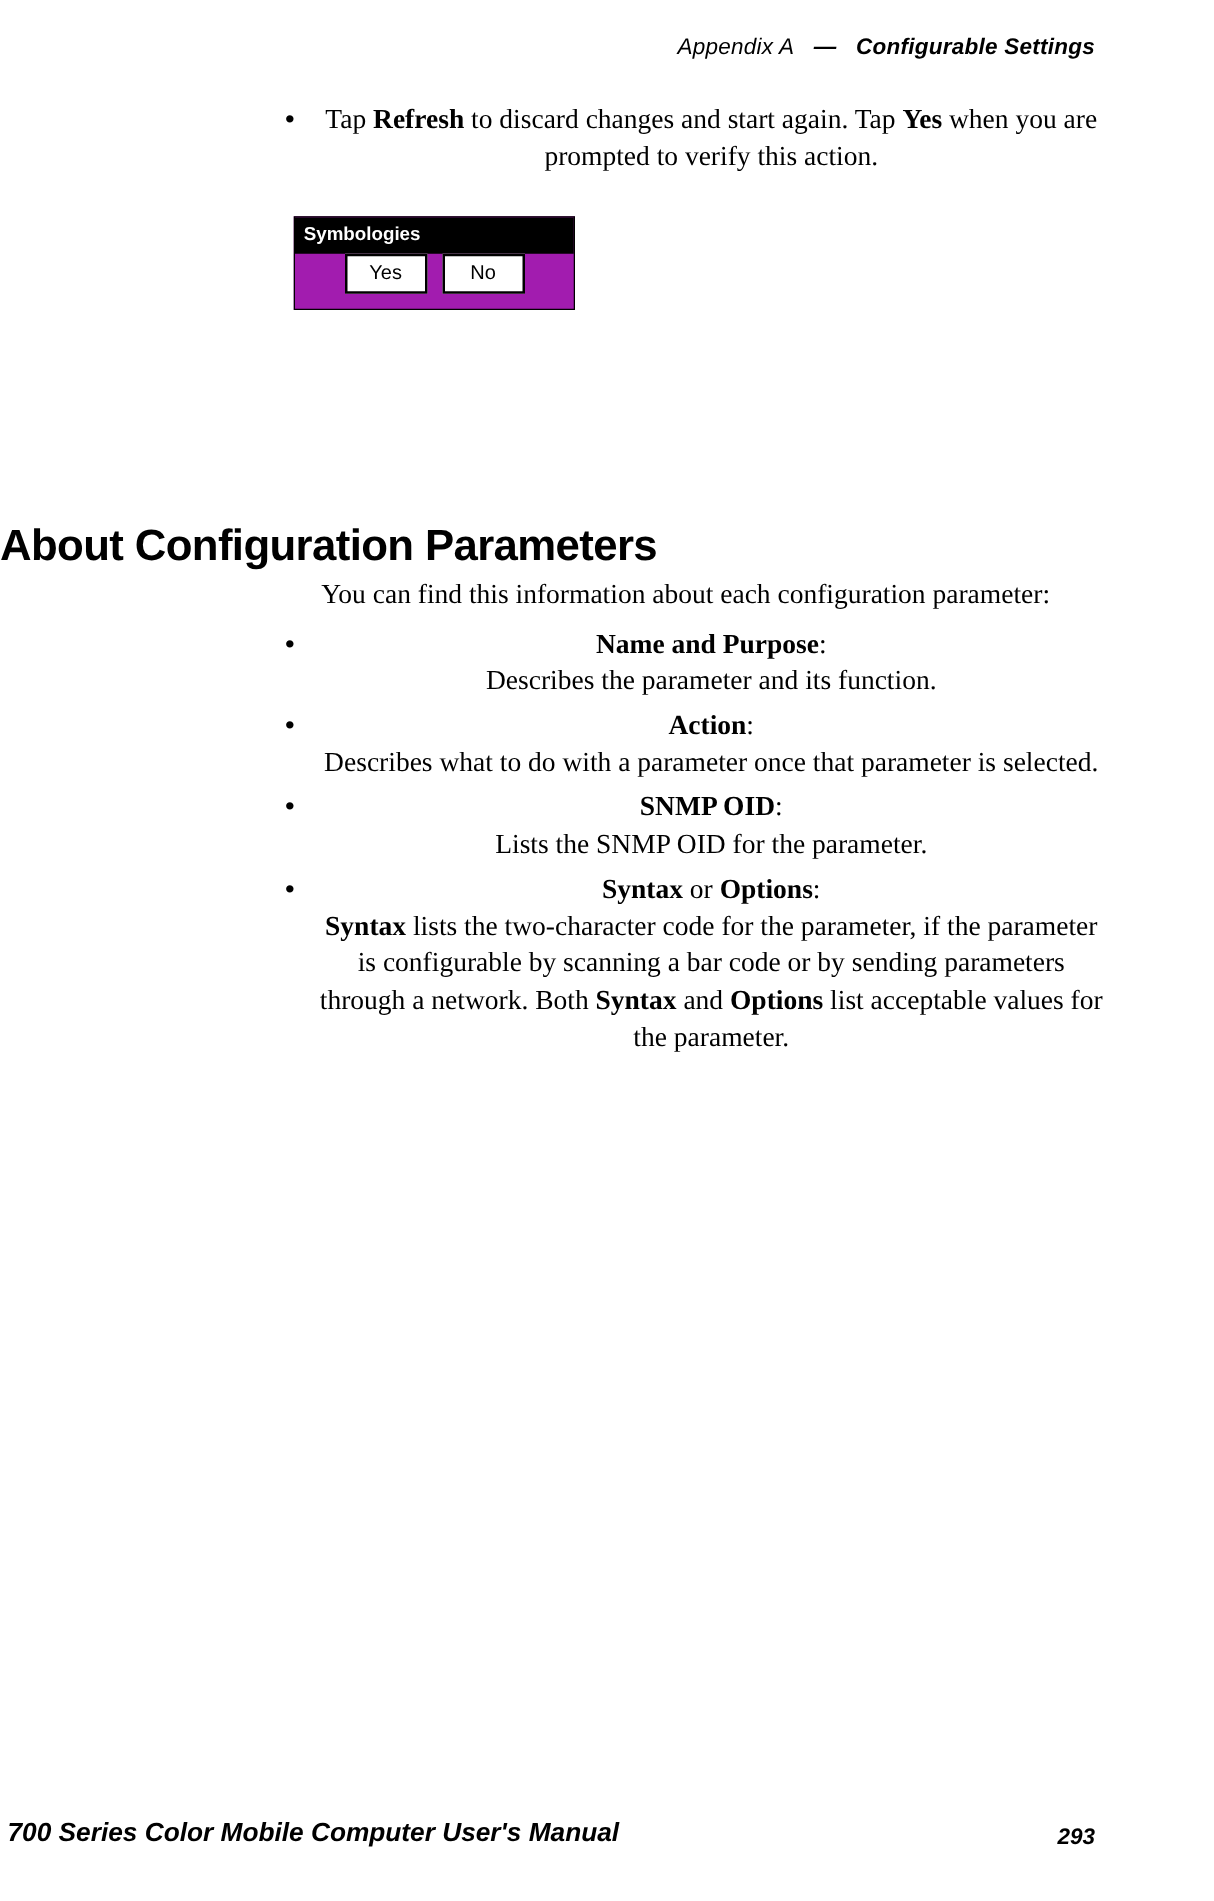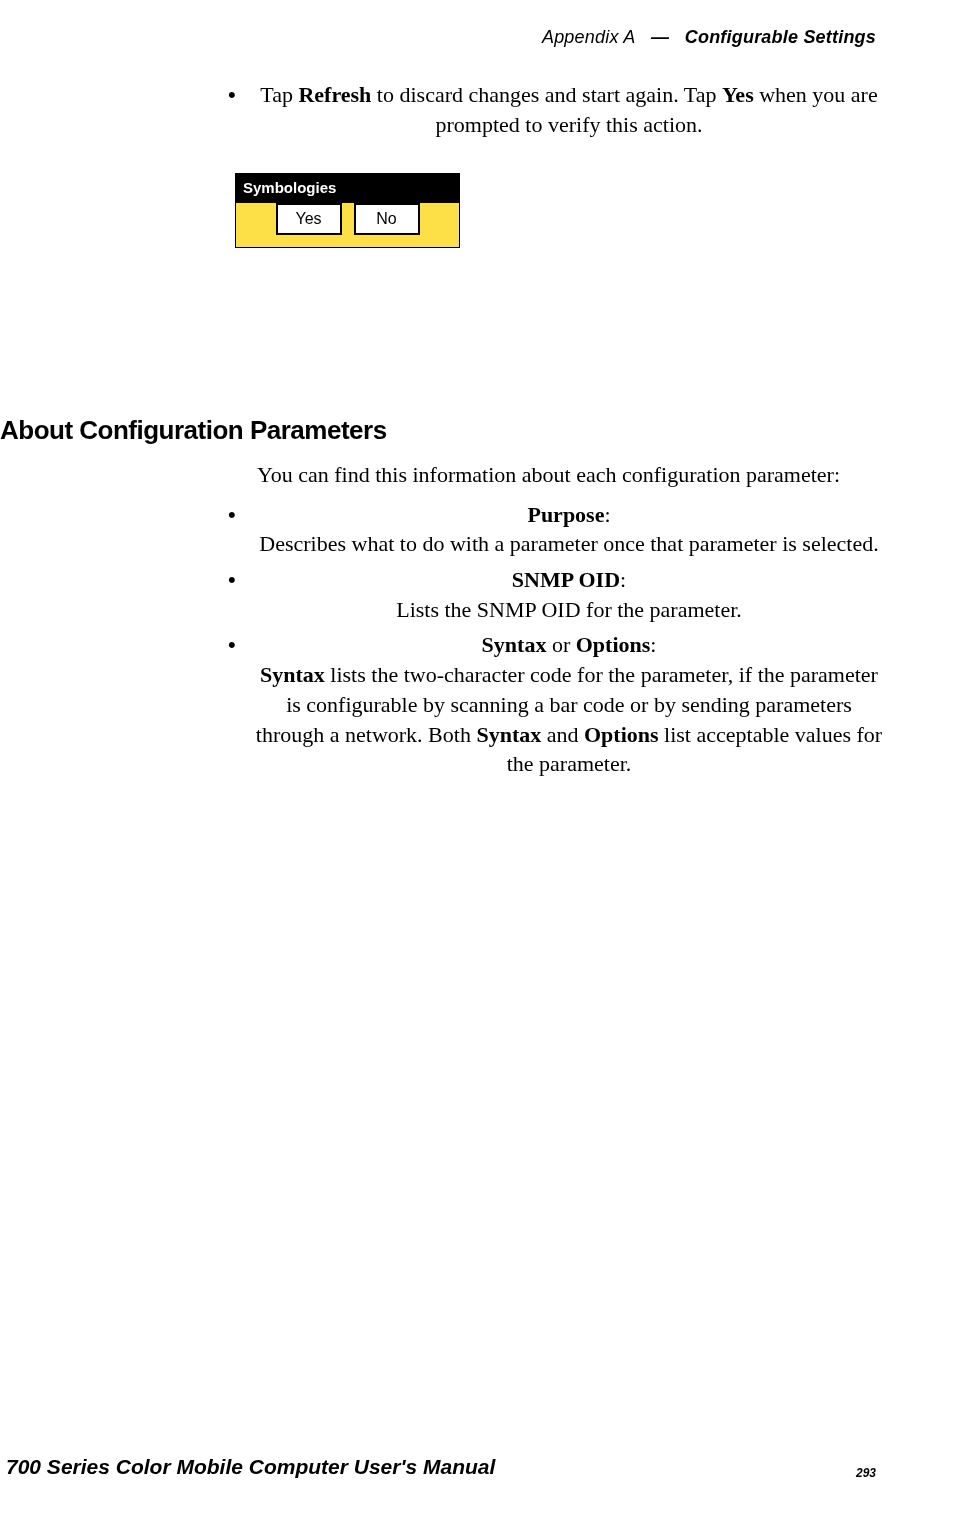--- a/index.html
+++ b/index.html
@@ -48,21 +48,21 @@
     .b { font-weight: 700; }
     .dialog-wrap {
       margin-top: 34px;
       margin-left: 10px;
       width: 225px;
     }
     .dialog {
       border: 1px solid #000;
       font-family: Tahoma, Arial, sans-serif;
       font-size: 17px;
-      background: #fde047;
+      background: #a21caf;
     }
     .dialog-title {
       background: #000;
       color: #fff;
       padding: 4px 7px;
       font-weight: 600;
       font-size: 15px;
     }
     .dialog-body {
       padding: 8px 9px 12px 9px;
@@ -84,21 +84,21 @@
       display: flex;
       align-items: center;
       justify-content: center;
     }
     .section-heading {
       position: absolute;
       top: 413px;
       left: 0;
       font-family: "Arial Black", Arial, sans-serif;
       font-weight: 900;
-      font-size: 26px;
+      font-size: 35px;
       letter-spacing: -0.5px;
     }
     .section-body {
       position: absolute;
       top: 460px;
       left: 225px;
       width: 660px;
     }
     .intro { margin-bottom: 10px; margin-left: 32px; }
     .param-list li { margin-bottom: 10px; }
@@ -111,21 +111,21 @@
       font-style: italic;
       font-size: 21px;
     }
     .footer-right {
       position: absolute;
       bottom: 40px;
       right: 95px;
       font-family: "Arial Black", Arial, sans-serif;
       font-weight: 900;
       font-style: italic;
-      font-size: 12px;
+      font-size: 18px;
     }
   </style>
 </head>
 <body>
 
 <div class="page-header">
   <span class="appendix">Appendix A</span>
   &nbsp;&nbsp;<span>—</span>&nbsp;&nbsp;
   <span>Configurable Settings</span>
 </div>
@@ -151,21 +151,25 @@
     </div>
   </div>
 </div>
 
 <div class="section-heading">About Configuration Parameters</div>
 
 <div class="section-body">
   <div class="intro">You can find this information about each configuration parameter:</div>
   <ul class="tight param-list">
     <li>
-      <span class="b">Purpose</span><span>:</span><br>
+      <span class="b">Name and Purpose</span><span>:</span><br>
+      <span>Describes the parameter and its function.</span>
+    </li>
+    <li>
+      <span class="b">Action</span><span>:</span><br>
       <span>Describes what to do with a parameter once that parameter is selected.</span>
     </li>
     <li>
       <span class="b">SNMP OID</span><span>:</span><br>
       <span>Lists the SNMP OID for the parameter.</span>
     </li>
     <li>
       <span class="b">Syntax</span><span> or </span><span class="b">Options</span><span>:</span><br>
       <span class="b">Syntax</span><span> lists the two-character code for the parameter, if the parameter is configurable by scanning a bar code or by sending parameters through a network. Both </span><span class="b">Syntax</span><span> and </span><span class="b">Options</span><span> list acceptable values for the parameter.</span>
     </li>

